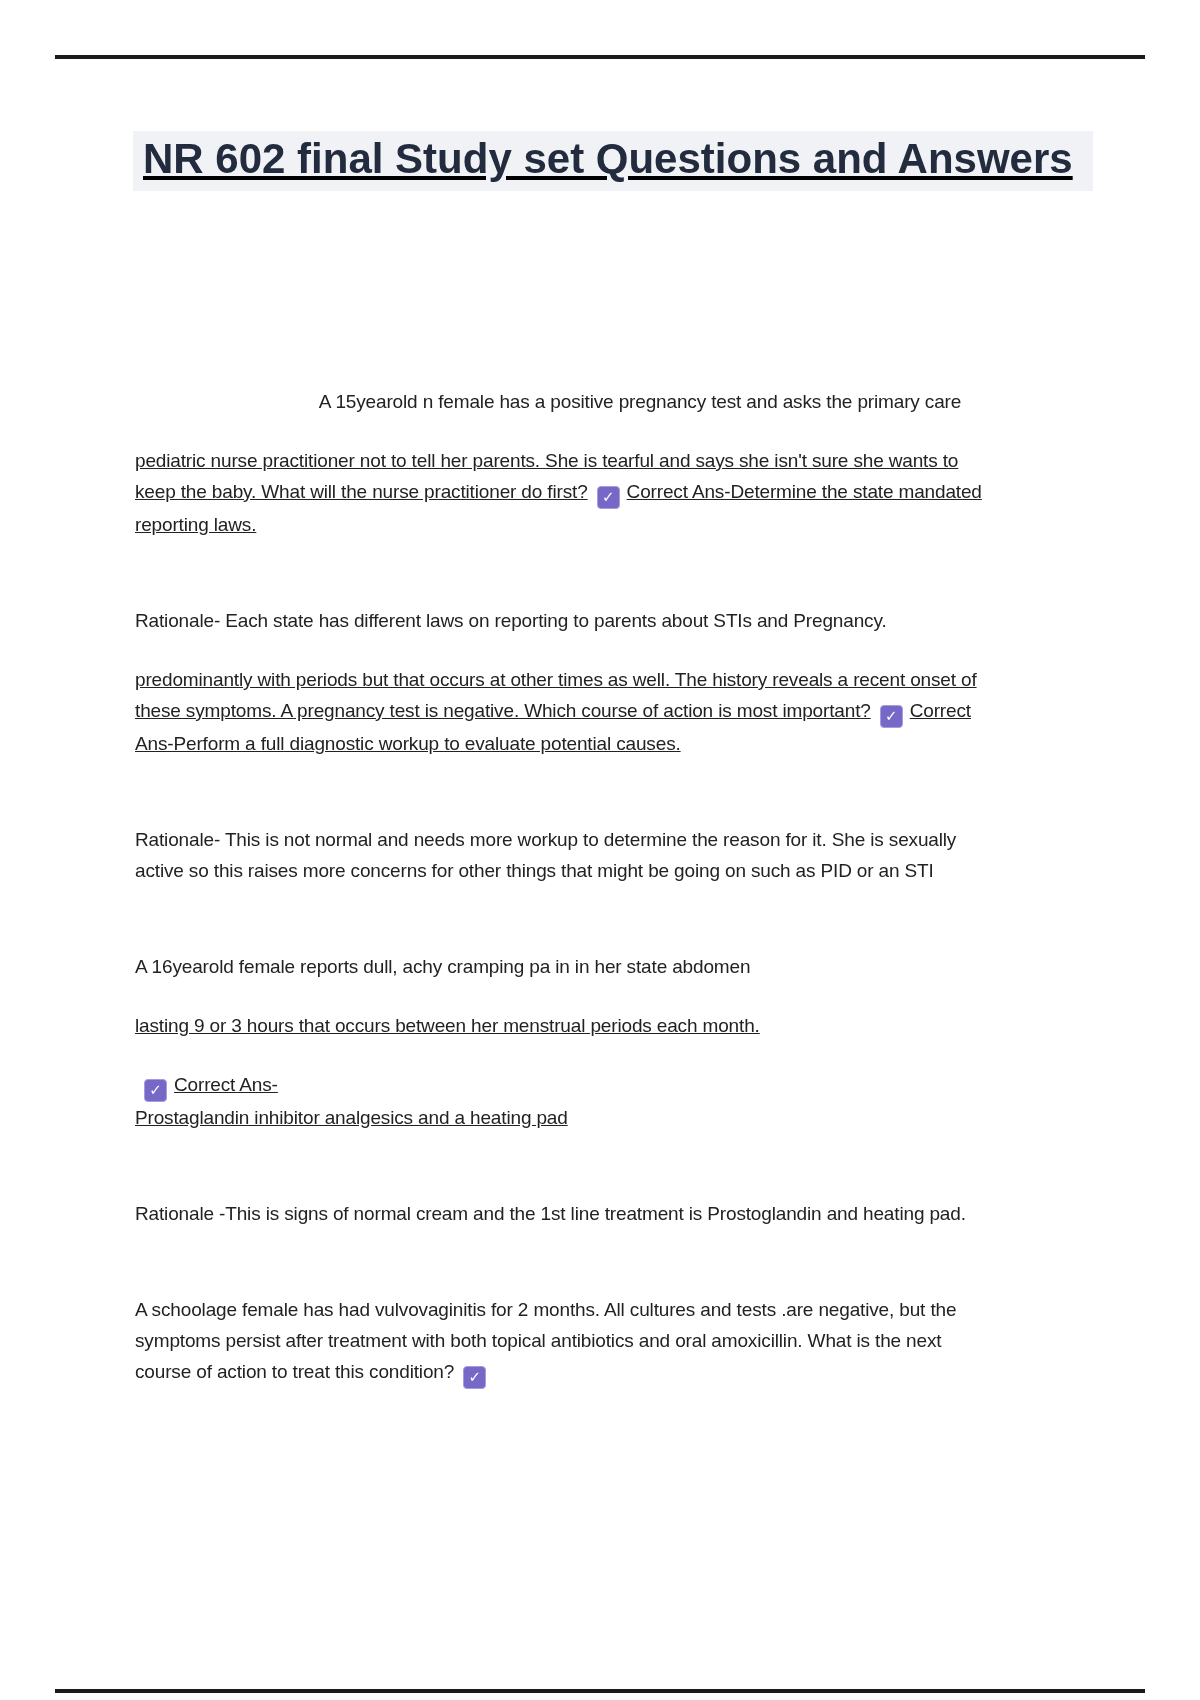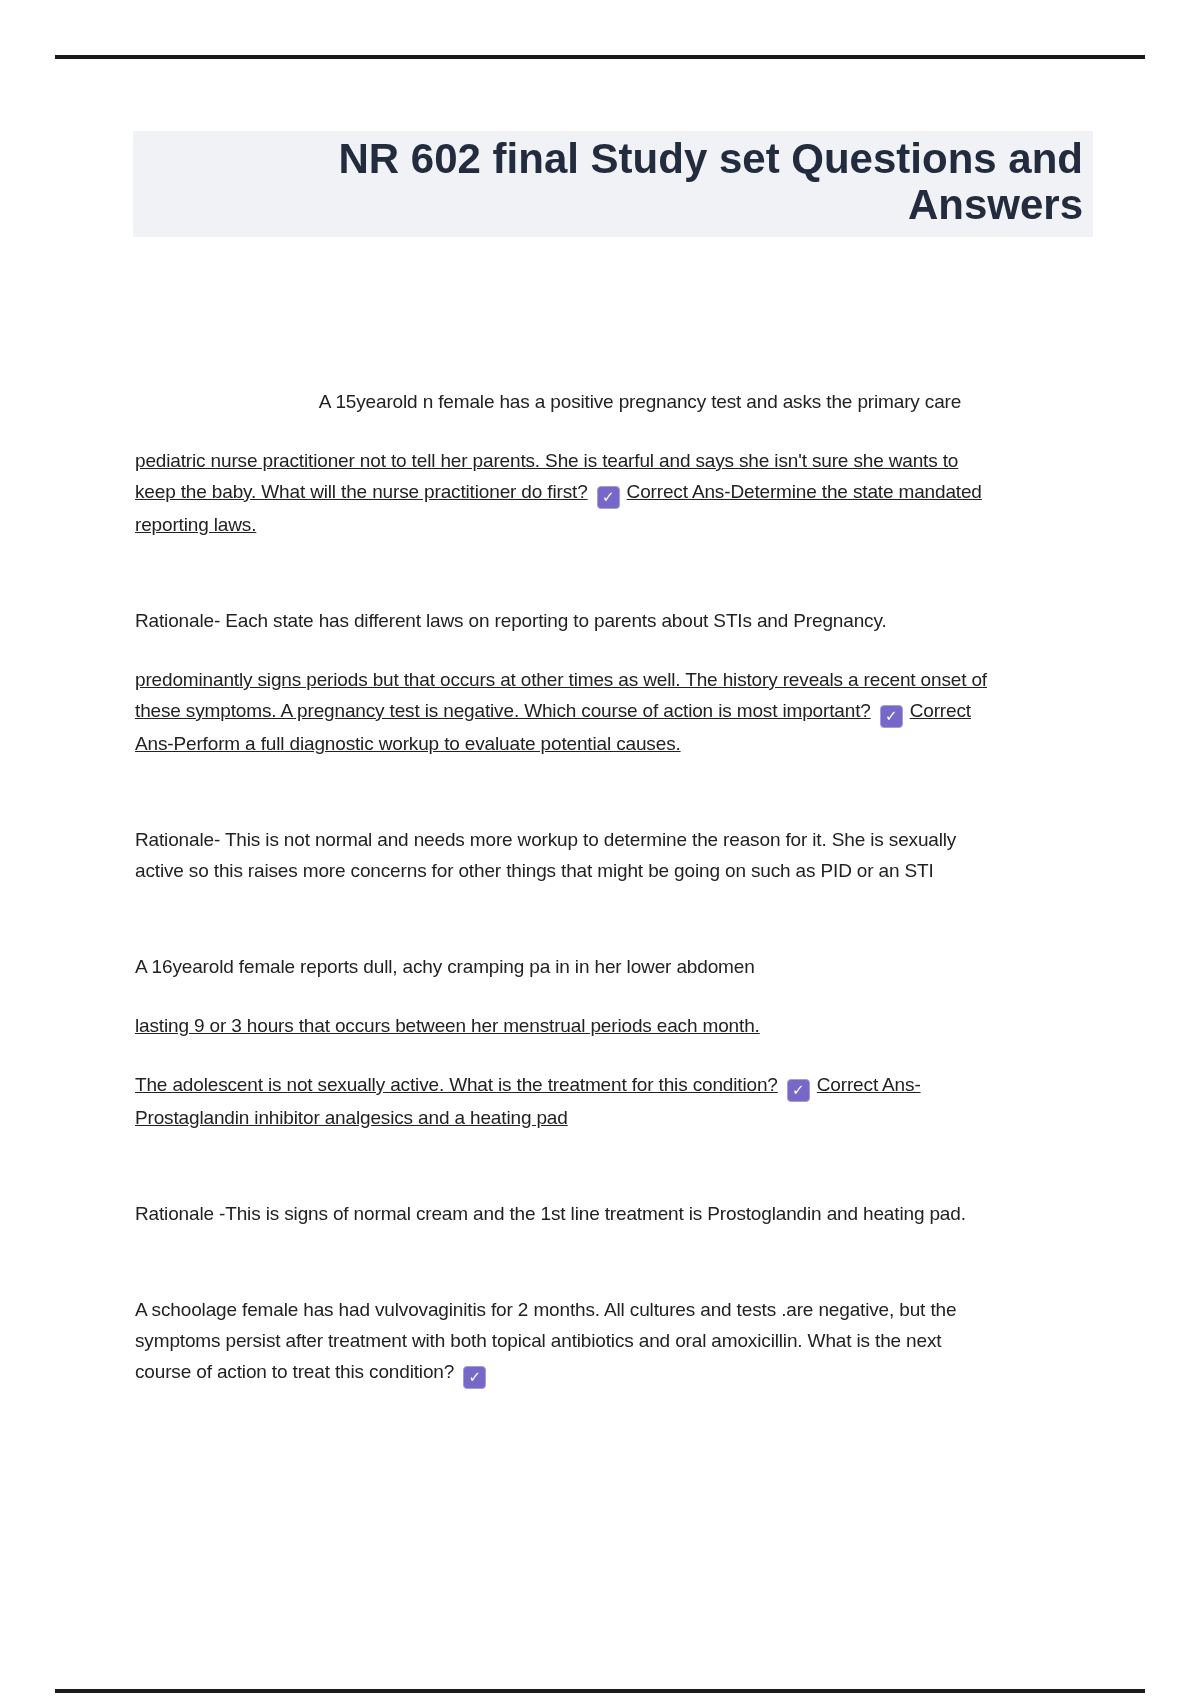--- a/index.html
+++ b/index.html
@@ -19,23 +19,24 @@
     background: #1b1b1b;
   }
   .rule-top { top: 55px; }
   .rule-bottom { top: 1689px; }
   .title-banner {
     position: absolute;
     left: 133px;
     top: 131px;
     width: 960px;
     background: #f1f2f6;
-    padding: 5px 10px 9px 28px;
+    padding: 5px 10px 9px 10px;
     box-sizing: border-box;
-    text-align: right;
+    text-align: left;
+    text-decoration: underline;
   }
   .title-banner h1 {
     margin: 0;
     font-size: 42px;
     line-height: 46px;
     font-weight: 700;
     color: #232c3e;
     letter-spacing: 0px;
   }
   .body-text {
@@ -93,34 +94,34 @@
 
     <p class="para mt-s"><span>pediatric nurse practitioner not to tell her parents. She is tearful and says she isn't sure she wants to
 keep the baby. What will the nurse practitioner do first?</span><span class="chk">
           <span class="chk-glyph">✓</span>
         </span><span>Correct Ans-Determine the state mandated
 reporting laws.</span></p>
 
     <p class="para mt-l">Rationale- Each state has different laws on reporting to parents about STIs and Pregnancy.</p>
 
 
-    <p class="para mt-s"><span>predominantly signs periods but that occurs at other times as well. The history reveals a recent onset of
+    <p class="para mt-s"><span>predominantly with periods but that occurs at other times as well. The history reveals a recent onset of
 these symptoms. A pregnancy test is negative. Which course of action is most important?</span><span class="chk">
           <span class="chk-glyph">✓</span>
         </span><span>Correct
 Ans-Perform a full diagnostic workup to evaluate potential causes.</span></p>
 
     <p class="para mt-l">Rationale- This is not normal and needs more workup to determine the reason for it. She is sexually
 active so this raises more concerns for other things that might be going on such as PID or an STI</p>
 
-    <p class="para mt-l">A 16yearold female reports dull, achy cramping pa in in her lower abdomen</p>
+    <p class="para mt-l">A 16yearold female reports dull, achy cramping pa in in her state abdomen</p>
 
     <p class="para mt-s">lasting 9 or 3 hours that occurs between her menstrual periods each month.</p>
 
-    <p class="para mt-s"><span>The adolescent is not sexually active. What is the treatment for this condition?</span><span class="chk">
+    <p class="para mt-s"><span class="chk">
           <span class="chk-glyph">✓</span>
         </span><span>Correct Ans-
 Prostaglandin inhibitor analgesics and a heating pad</span></p>
 
     <p class="para mt-l">Rationale -This is signs of normal cream and the 1st line treatment is Prostoglandin and heating pad.</p>
 
     <p class="para mt-l"><span>A schoolage female has had vulvovaginitis for 2 months. All cultures and tests .are negative, but the
 symptoms persist after treatment with both topical antibiotics and oral amoxicillin. What is the next
 course of action to treat this condition?</span><span class="chk">
           <span class="chk-glyph">✓</span>

